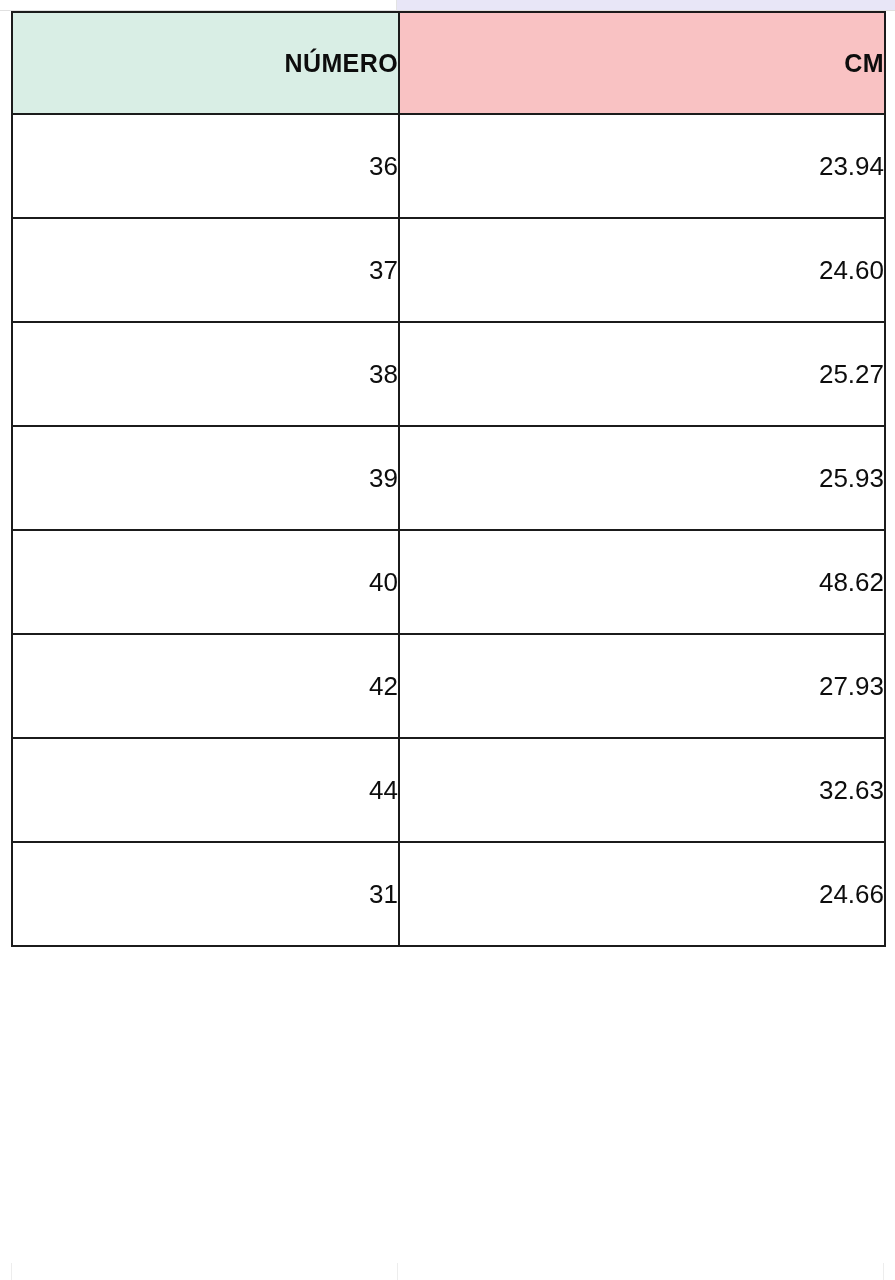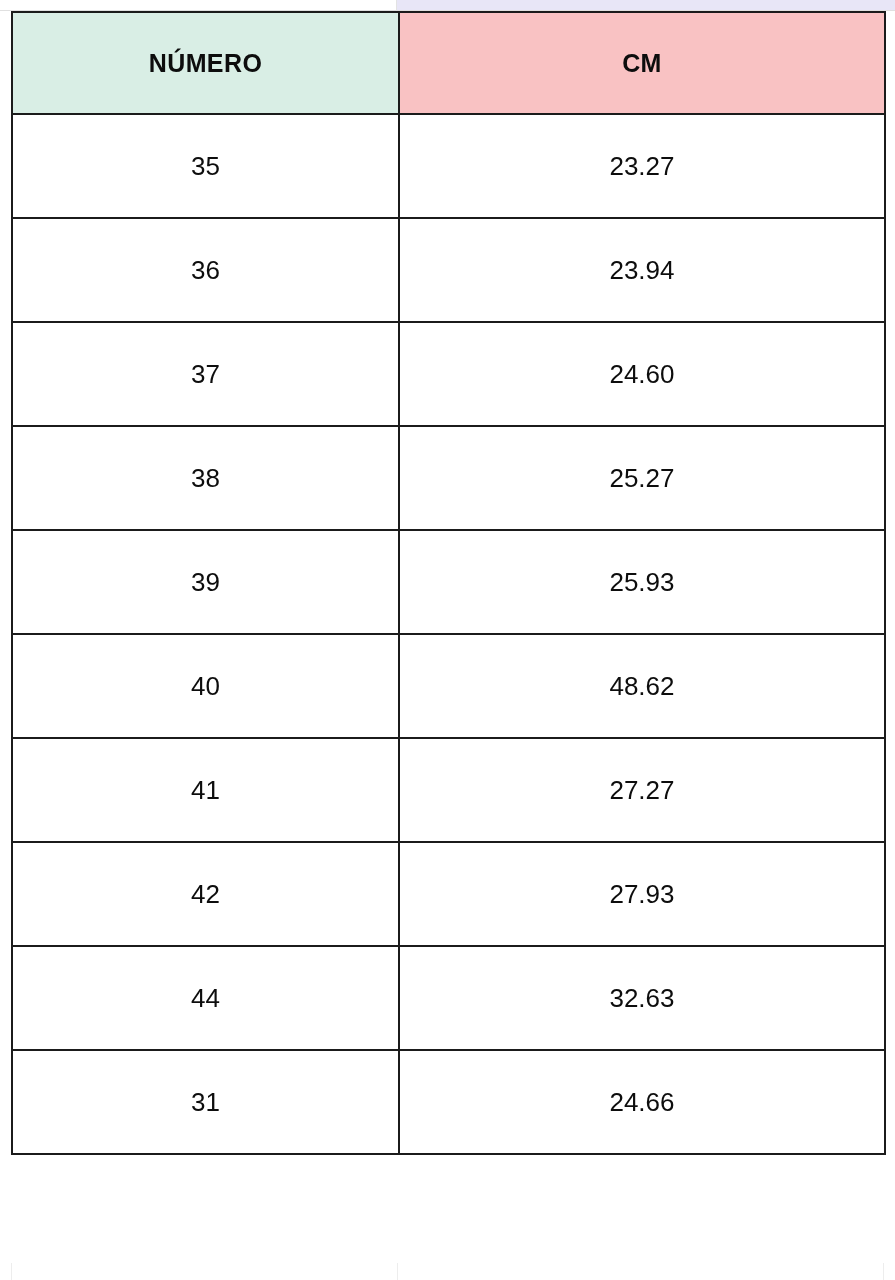--- a/index.html
+++ b/index.html
@@ -74,21 +74,21 @@
     position: absolute;
     left: 11px;
     top: 11px;
     width: 873px;
     border-collapse: collapse;
     table-layout: fixed;
   }
   table.size-table td,
   table.size-table th {
     border: 2px solid #1b1b1b;
-    text-align: center;
+    text-align: right;
     vertical-align: middle;
     padding: 0;
   }
   col.col-numero { width: 387px; }
   col.col-cm     { width: 486px; }
 
   thead th {
     height: 100px;
     font-size: 25px;
     font-weight: bold;
@@ -120,46 +120,38 @@
       <col class="col-cm">
     </colgroup>
     <thead>
       <tr>
         <th class="h-numero">NÚMERO</th>
         <th class="h-cm">CM</th>
       </tr>
     </thead>
     <tbody>
       <tr>
-        <td>35</td>
-        <td>23.27</td>
-      </tr>
-      <tr>
         <td>36</td>
         <td>23.94</td>
       </tr>
       <tr>
         <td>37</td>
         <td>24.60</td>
       </tr>
       <tr>
         <td>38</td>
         <td>25.27</td>
       </tr>
       <tr>
         <td>39</td>
         <td>25.93</td>
       </tr>
       <tr>
         <td>40</td>
         <td>48.62</td>
-      </tr>
-      <tr>
-        <td>41</td>
-        <td>27.27</td>
       </tr>
       <tr>
         <td>42</td>
         <td>27.93</td>
       </tr>
       <tr>
         <td>44</td>
         <td>32.63</td>
       </tr>
       <tr>

